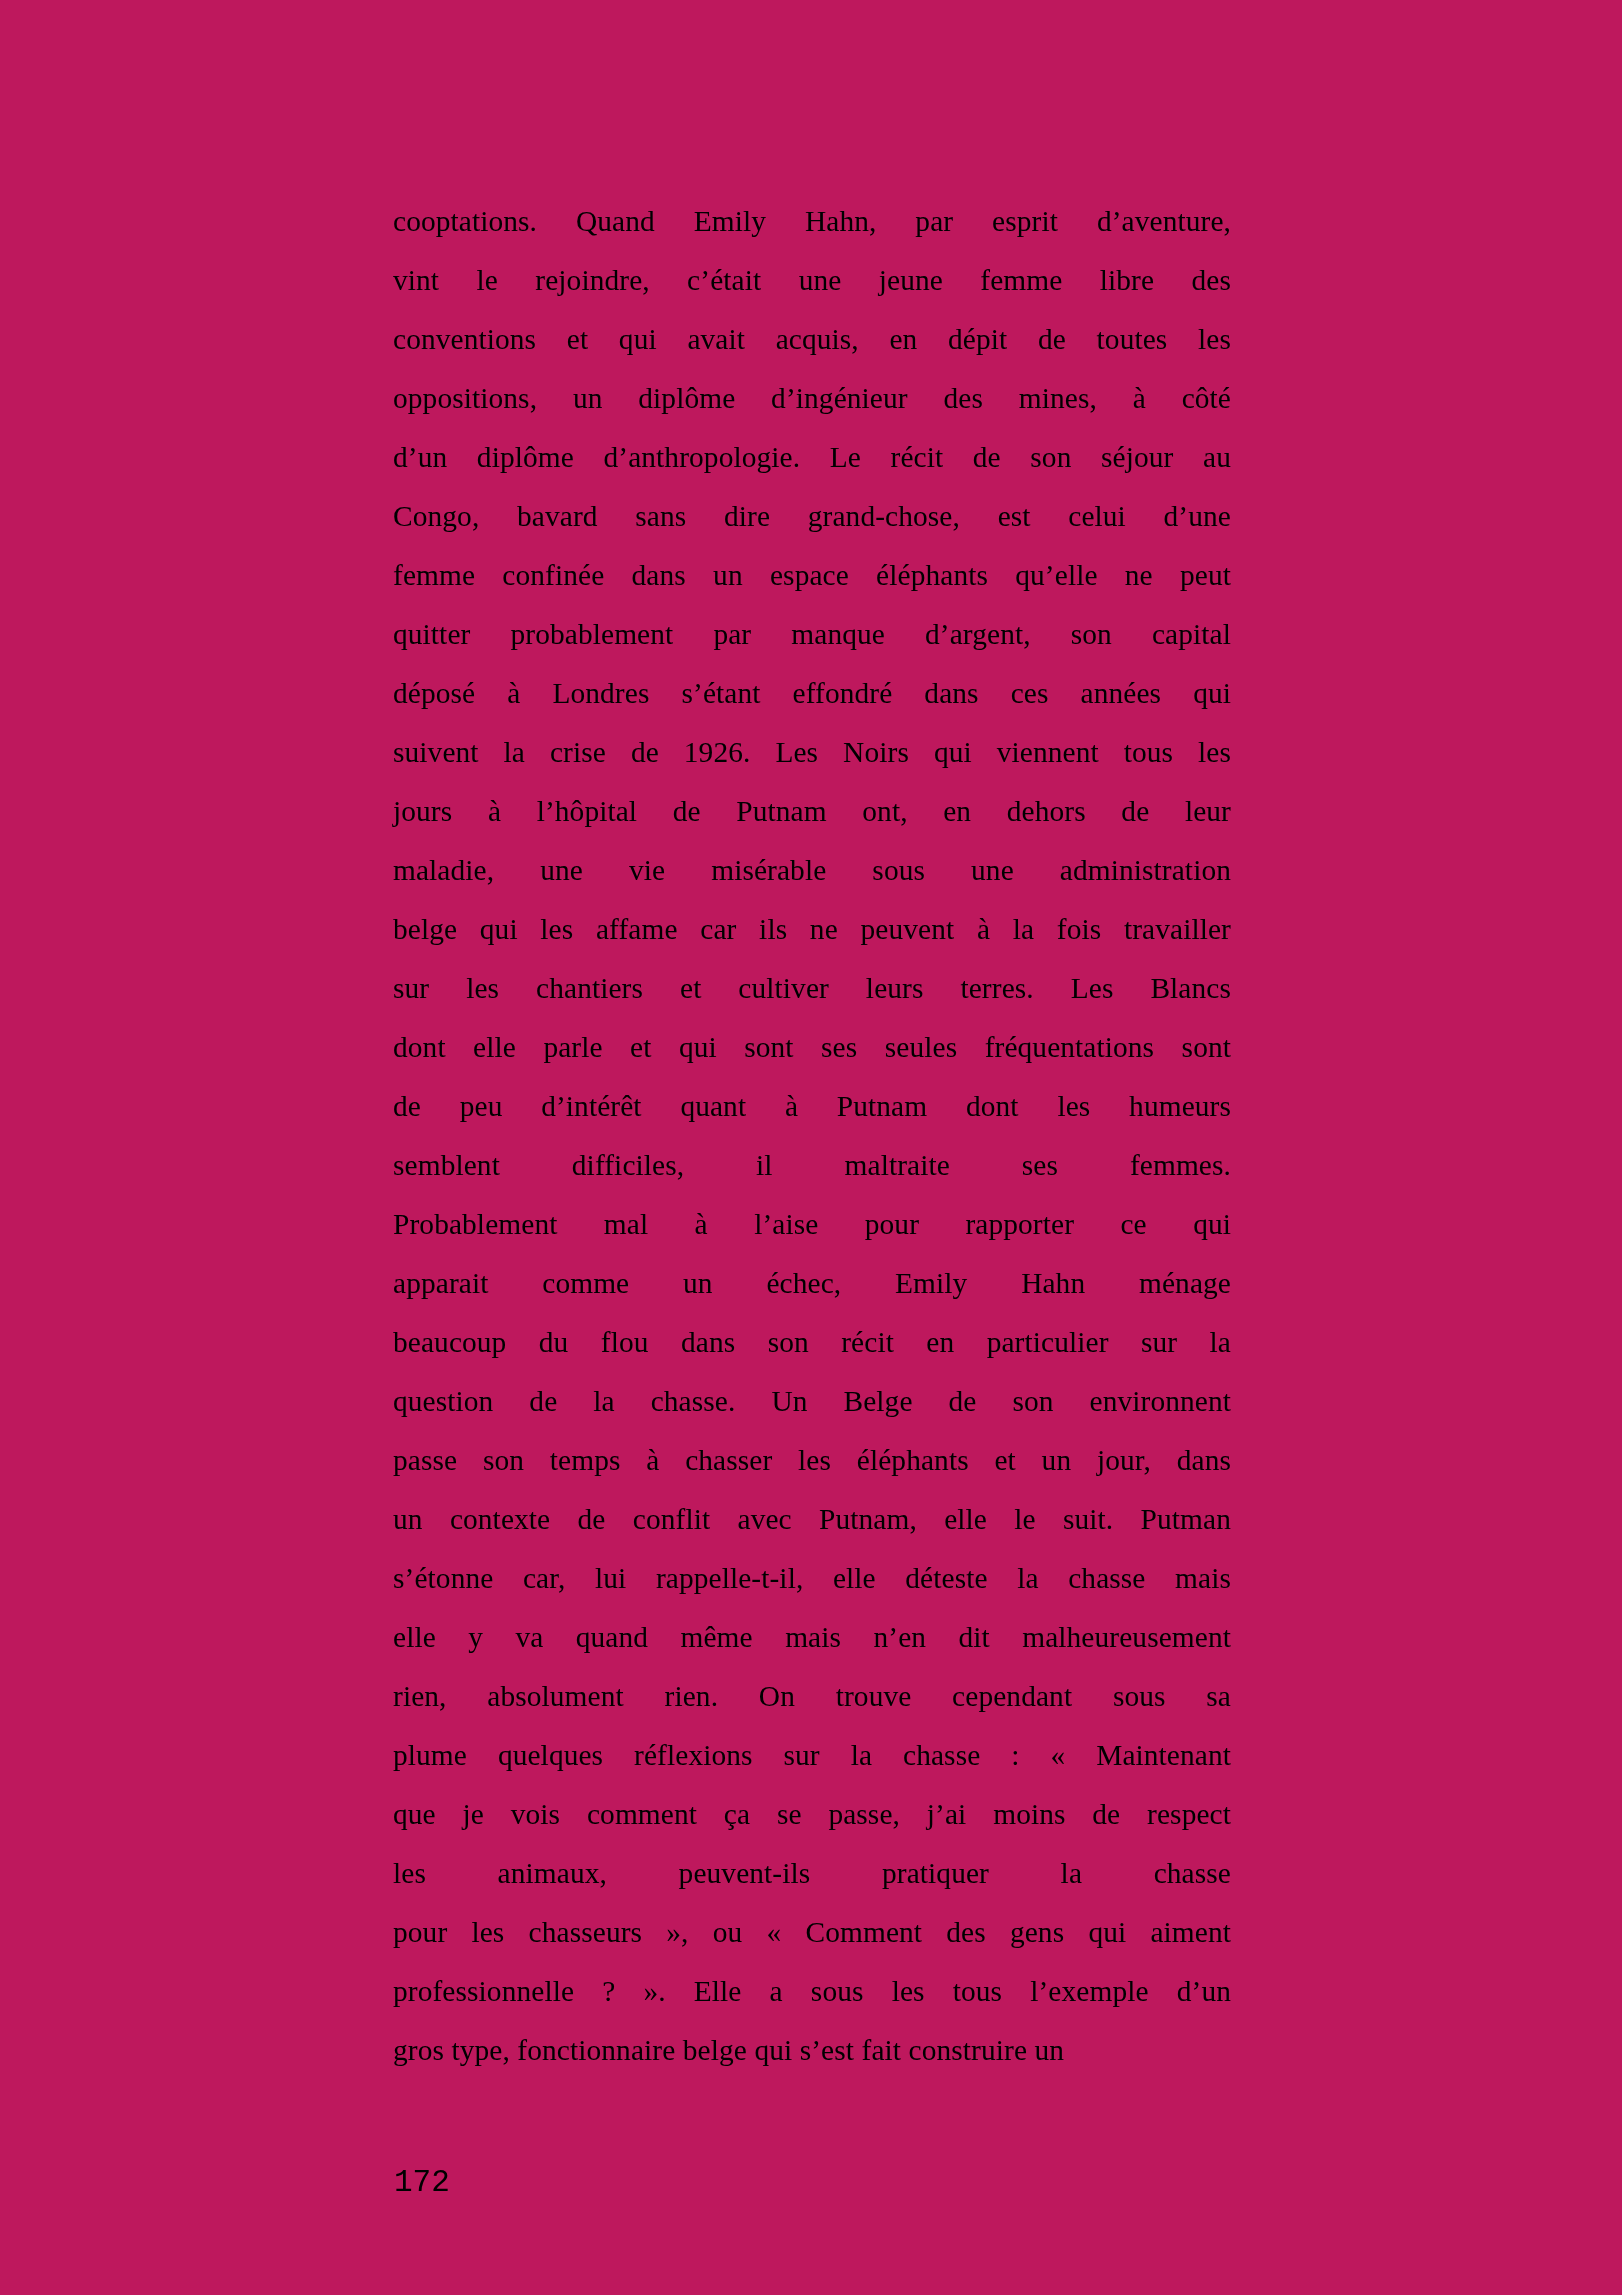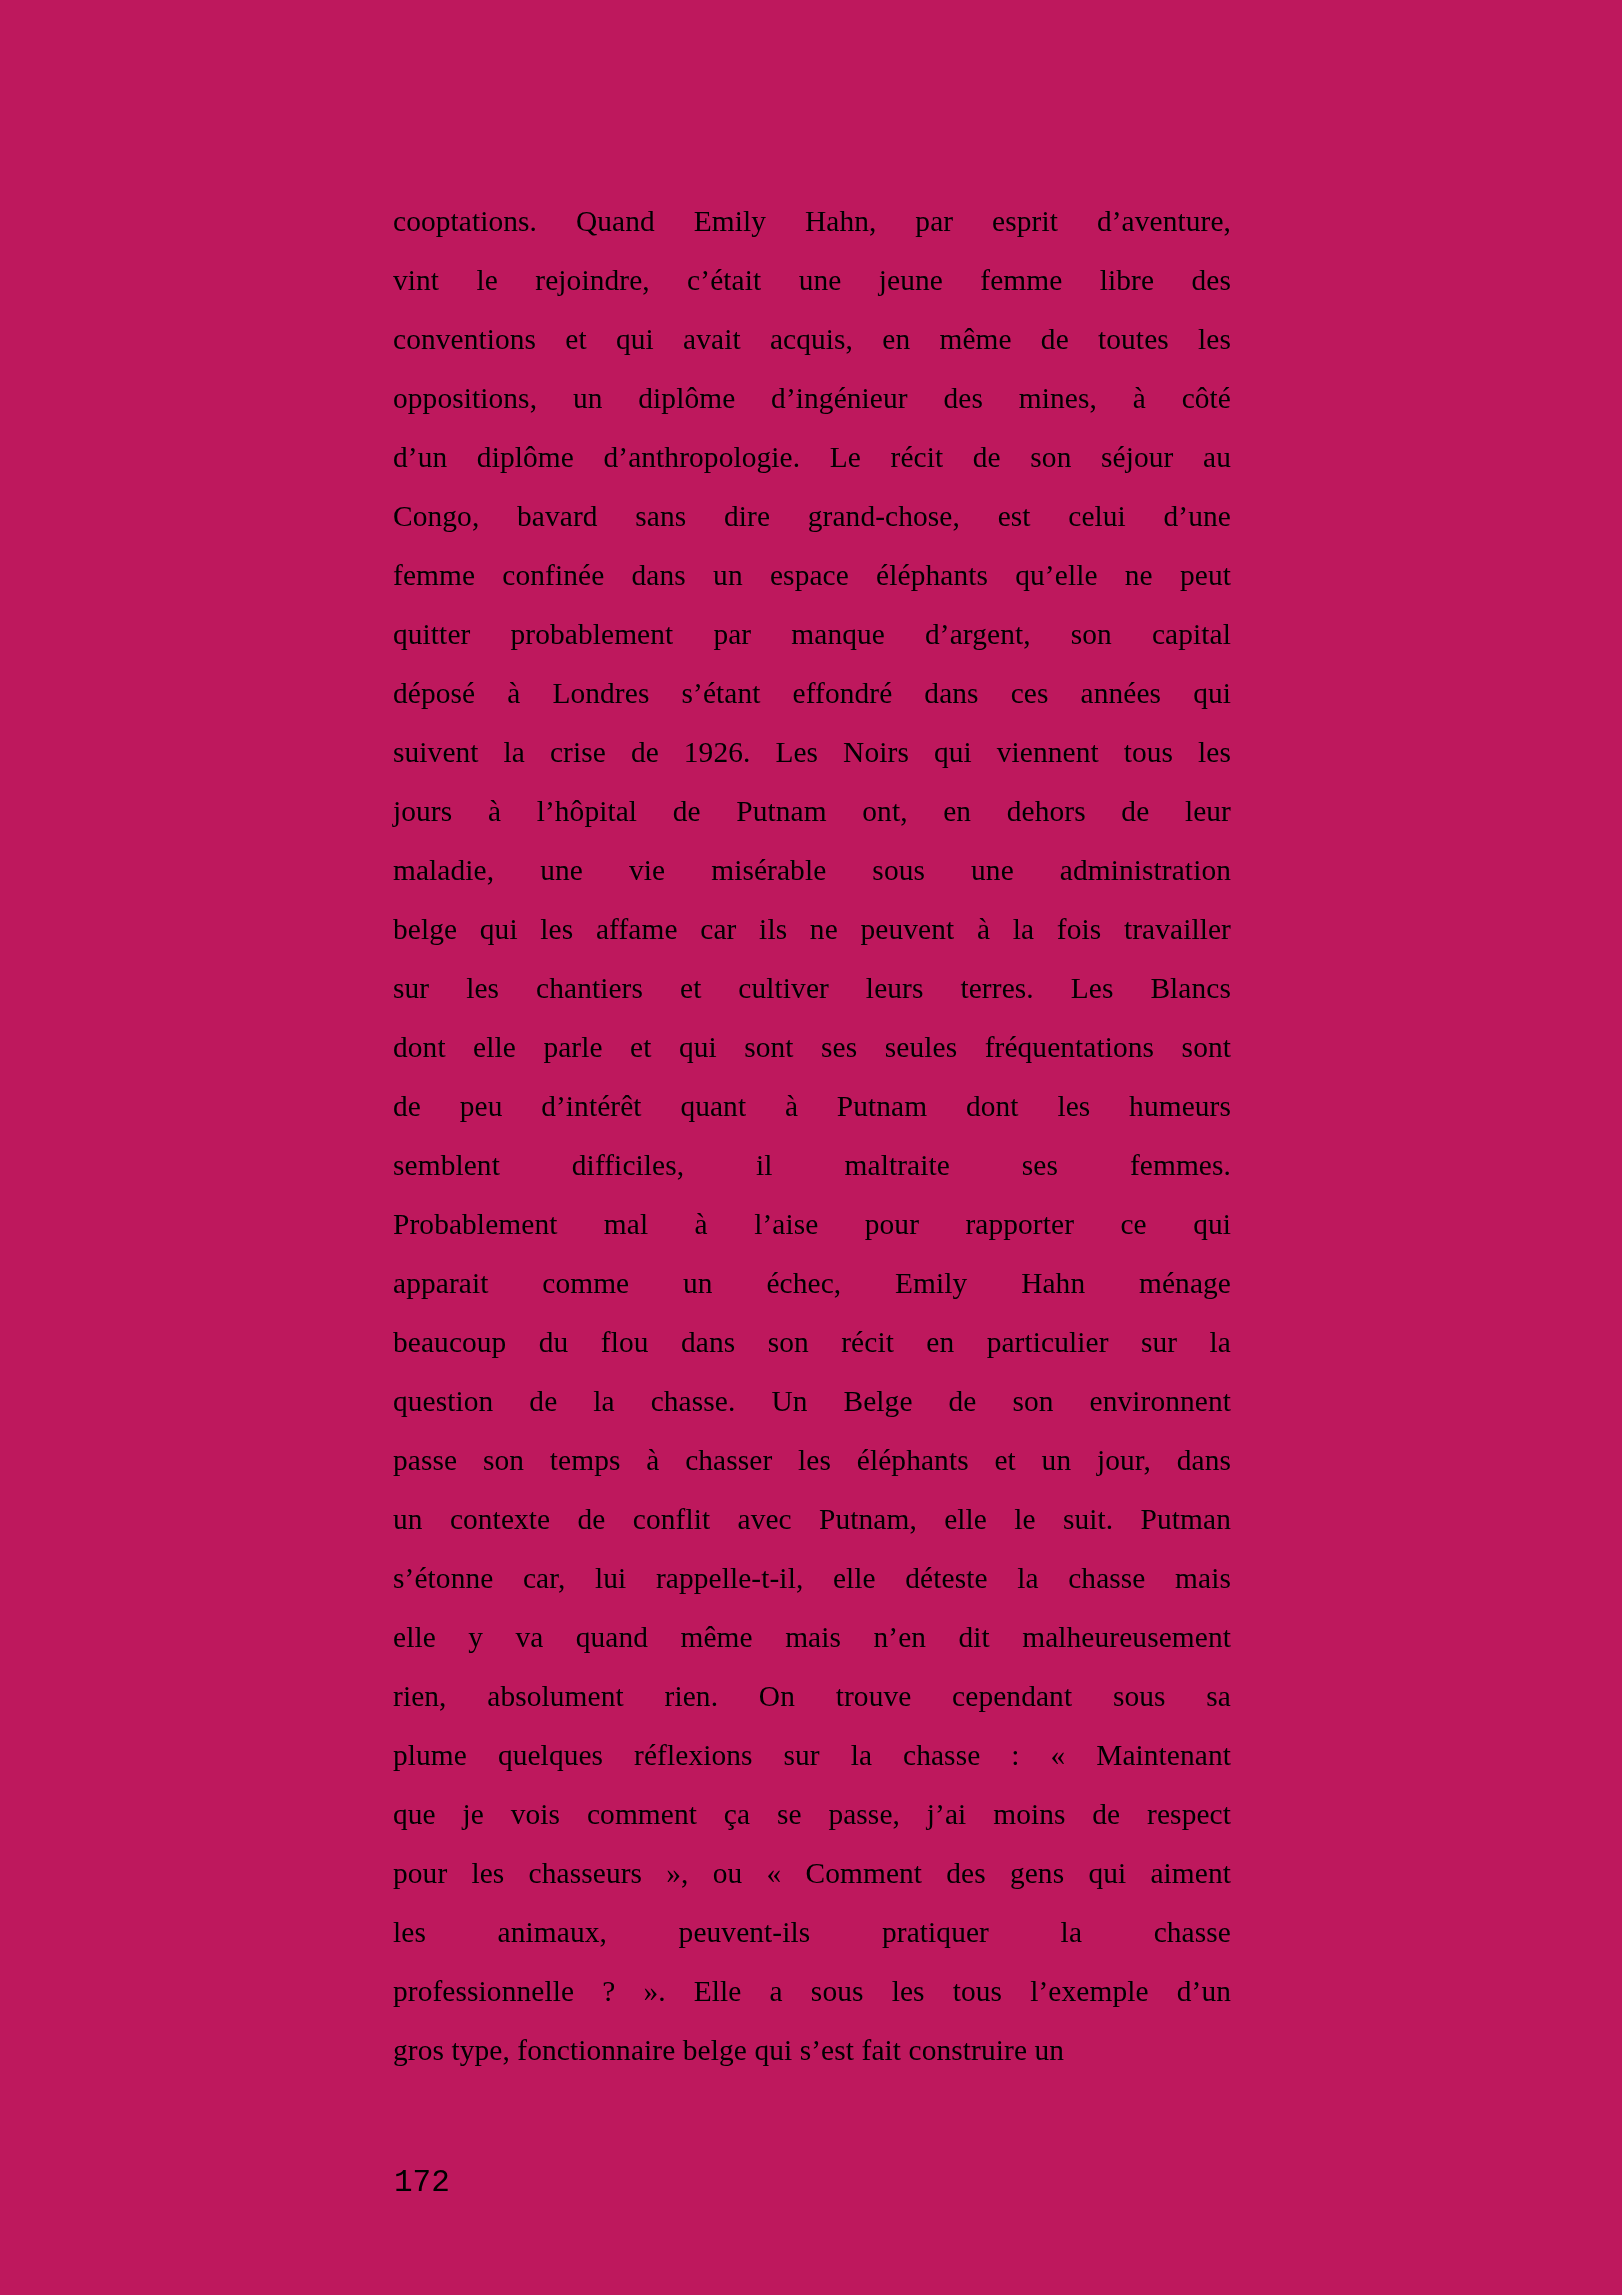--- a/index.html
+++ b/index.html
@@ -45,21 +45,21 @@
     color: #000000;
   }
 </style>
 </head>
 <body>
 
 <div class="page">
   <div class="text-block">
       <div class="line">cooptations. Quand Emily Hahn, par esprit d’aventure,</div>
       <div class="line">vint le rejoindre, c’était une jeune femme libre des</div>
-      <div class="line">conventions et qui avait acquis, en même de toutes les</div>
+      <div class="line">conventions et qui avait acquis, en dépit de toutes les</div>
       <div class="line">oppositions, un diplôme d’ingénieur des mines, à côté</div>
       <div class="line">d’un diplôme d’anthropologie. Le récit de son séjour au</div>
       <div class="line">Congo, bavard sans dire grand-chose, est celui d’une</div>
       <div class="line">femme confinée dans un espace éléphants qu’elle ne peut</div>
       <div class="line">quitter probablement par manque d’argent, son capital</div>
       <div class="line">déposé à Londres s’étant effondré dans ces années qui</div>
       <div class="line">suivent la crise de 1926. Les Noirs qui viennent tous les</div>
       <div class="line">jours à l’hôpital de Putnam ont, en dehors de leur</div>
       <div class="line">maladie, une vie misérable sous une administration</div>
       <div class="line">belge qui les affame car ils ne peuvent à la fois travailler</div>
@@ -71,20 +71,20 @@
       <div class="line">apparait comme un échec, Emily Hahn ménage</div>
       <div class="line">beaucoup du flou dans son récit en particulier sur la</div>
       <div class="line">question de la chasse. Un Belge de son environnent</div>
       <div class="line">passe son temps à chasser les éléphants et un jour, dans</div>
       <div class="line">un contexte de conflit avec Putnam, elle le suit. Putman</div>
       <div class="line">s’étonne car, lui rappelle-t-il, elle déteste la chasse mais</div>
       <div class="line">elle y va quand même mais n’en dit malheureusement</div>
       <div class="line">rien, absolument rien. On trouve cependant sous sa</div>
       <div class="line">plume quelques réflexions sur la chasse : « Maintenant</div>
       <div class="line">que je vois comment ça se passe, j’ai moins de respect</div>
+      <div class="line">les animaux, peuvent-ils pratiquer la chasse</div>
       <div class="line">pour les chasseurs », ou « Comment des gens qui aiment</div>
-      <div class="line">les animaux, peuvent-ils pratiquer la chasse</div>
       <div class="line">professionnelle ? ». Elle a sous les tous l’exemple d’un</div>
       <div class="line last">gros type, fonctionnaire belge qui s’est fait construire un</div>
     </div>
   <div class="page-number">172</div>
 </div>
 
 
 </body></html>

